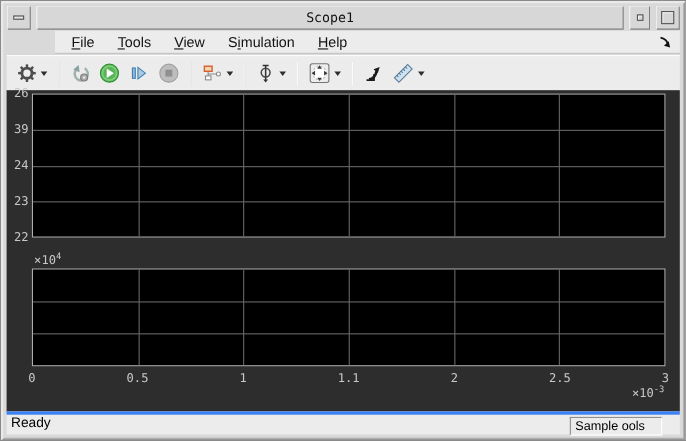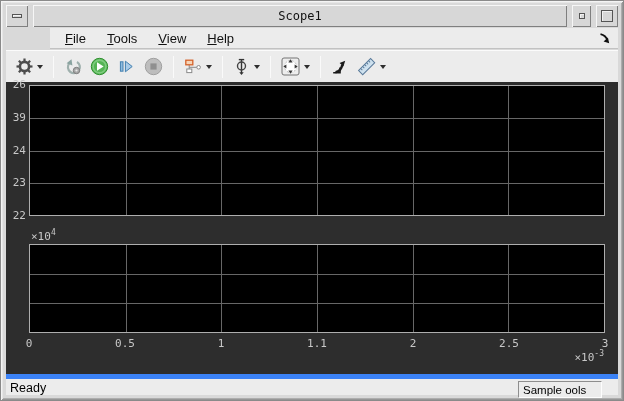--- a/index.html
+++ b/index.html
@@ -60,22 +60,22 @@
   .yl-top { top:-3px; height:143px; }
   .yl-bottom { top:156px; height:101px; }
   .xlabel { position:absolute; top:255px; transform:translateX(-50%); font-size:11px; }
   .exp { font-size:11px; position:absolute; }
   .exp sup { font-size:8px; }
   .exp-y { top:146px; left:25px; }
   .exp-x { top:267px; right:14px; }
   
   .statusbar {
     position:absolute; left:5px; right:5px; bottom:5px; height:21px;
-    background:#ececec; border-top:5px solid #3b82f6;
-    display:flex; align-items:flex-end; font-size:12.5px; color:#000;
+    background:#ececec; border-top:3px solid #3b82f6;
+    display:flex; align-items:flex-start; font-size:12.5px; color:#000;
   }
   .status-left { margin-left:4px; }
   .status-right {
     position:absolute; right:16px; top:2px; height:17px; width:84px;
     border:1px solid; border-color:#8e8e8e #fdfdfd #fdfdfd #8e8e8e;
     font-size:11.5px; display:flex; align-items:center; padding-left:4px; background:#ececec;
   }
   svg { display:block; }
 </style>
 </head>
@@ -93,20 +93,21 @@
     </div>
     <div class="tb-box tb-btn">
       <div class="glyph-square"></div>
     </div>
   </div>
 
   <div class="menubar">
     <span class="menu-item"><u>F</u>ile</span>
     <span class="menu-item"><u>T</u>ools</span>
     <span class="menu-item"><u>V</u>iew</span>
+    <span class="menu-item">S<u>i</u>mulation</span>
     <span class="menu-item"><u>H</u>elp</span>
     <span class="dock-arrow">
       <svg width="13" height="13" viewBox="0 0 13 13">
         <path d="M2.5 2.2 C7 3.2 8.3 4.8 9.3 8.2" fill="none" stroke="#111" stroke-width="1.8"></path>
         <path d="M5.6 9.6 L11.2 11.2 L9.9 5.6 Z" fill="#111"></path>
       </svg>
     </span>
   </div>
 
   <div class="toolbar">

